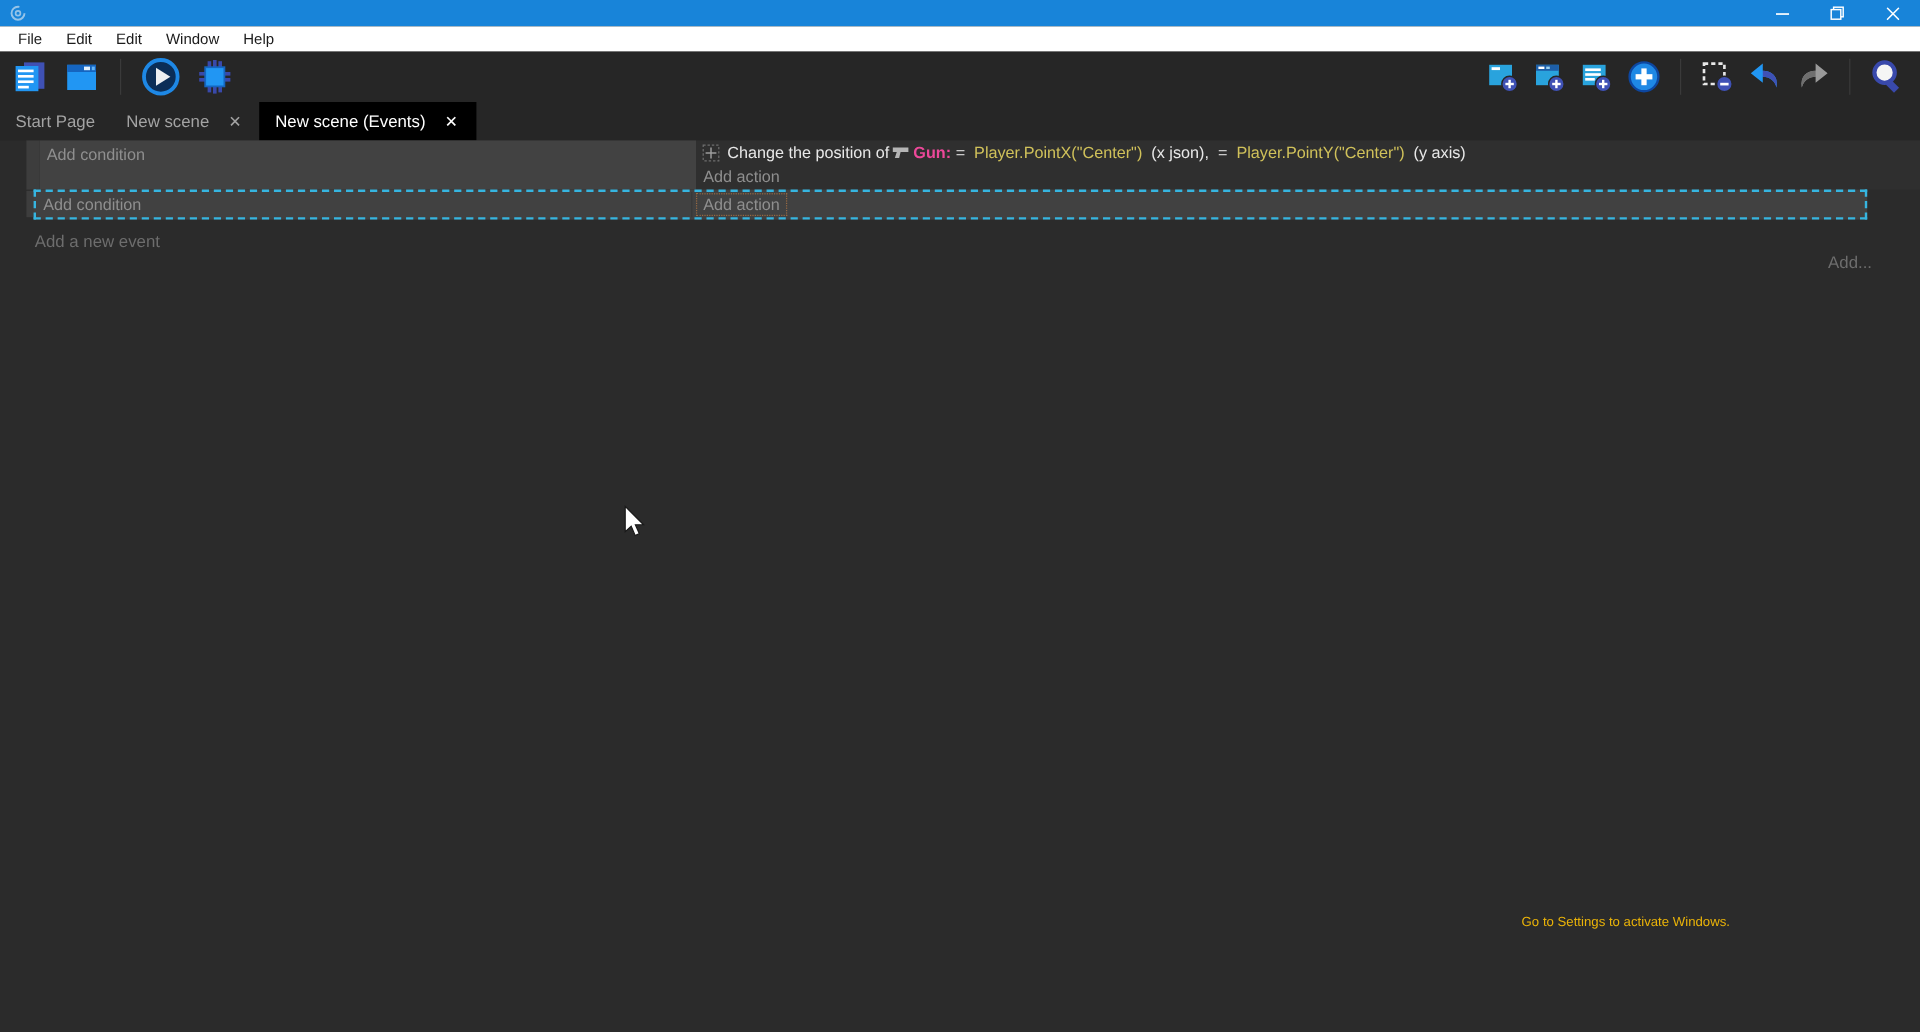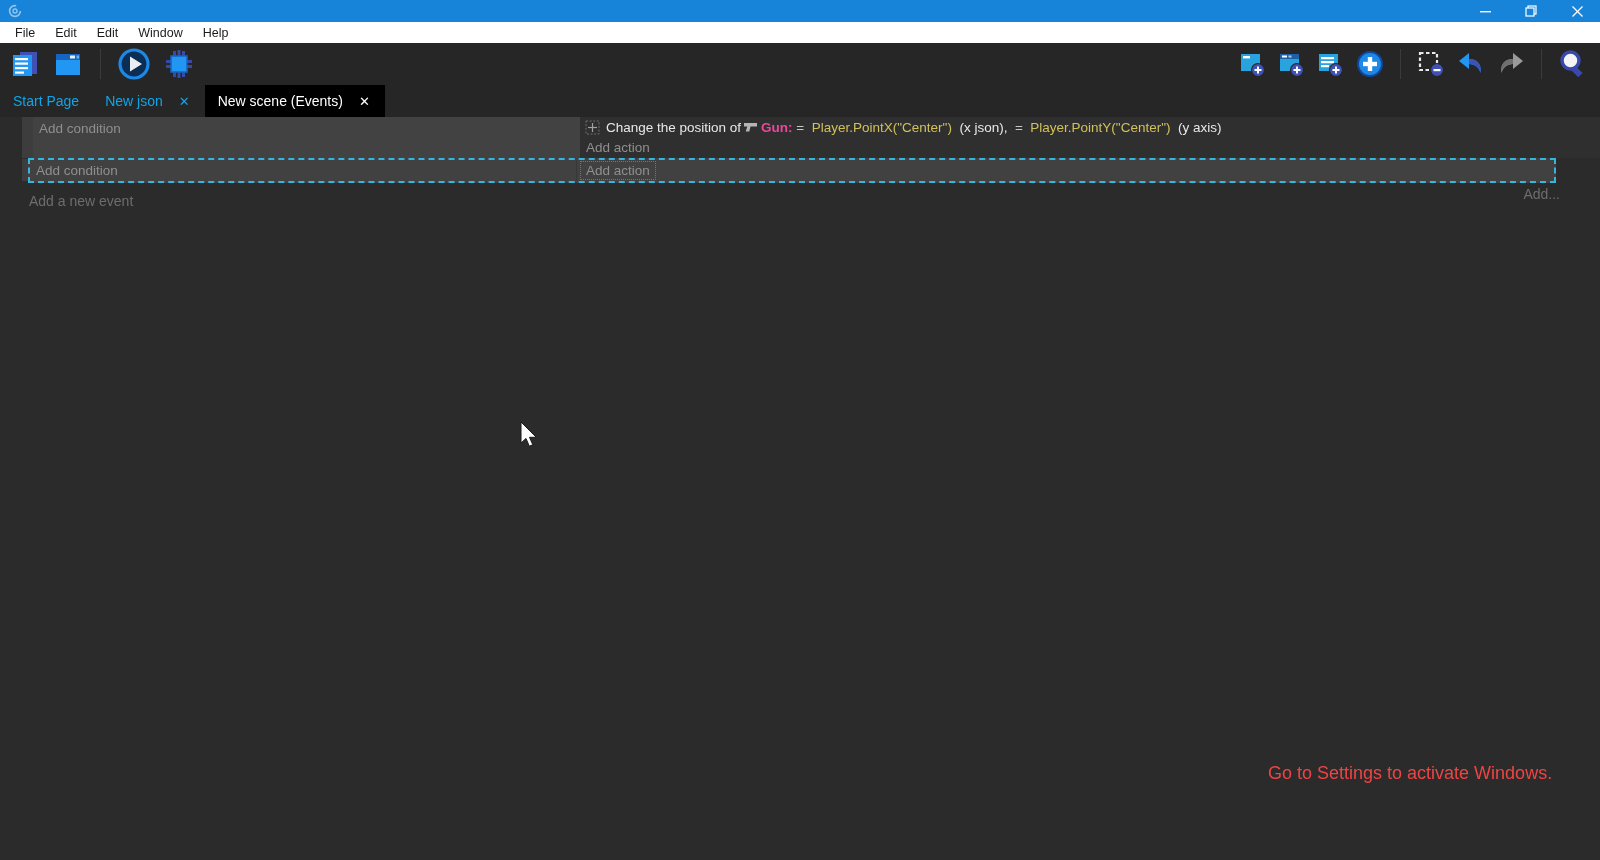--- a/index.html
+++ b/index.html
@@ -33,21 +33,21 @@
   }
   .tb-group { display:flex; align-items:center; gap:13px; }
   .tb-right { margin-left:auto; display:flex; align-items:center; gap:12px; padding-right:4px; }
   .tb-divider { width:1px; height:30px; background:#3a3a3a; margin:0 4px; }
   .tb-icon { display:flex; align-items:center; justify-content:center; }
   
   .tabbar {
     position:absolute; top:85px; left:0; width:1600px; height:32px;
     background:#262626; display:flex; align-items:stretch;
   }
-  .tab { display:flex; align-items:center; padding:0 13px; color:#0ea5e9; font-size:14px; gap:14px; }
+  .tab { display:flex; align-items:center; padding:0 13px; color:#a3a3a3; font-size:14px; gap:14px; }
   .tab.active { background:#000000; color:#ffffff; }
   .tab-close { font-size:13px; line-height:1; padding:2px; }
   
   .ev-gutter { position:absolute; background:#3d3d3d; }
   .ev1-cond {
     position:absolute; left:33px; top:117px; width:547px; height:41px;
     background:#424242; color:#8f8f8f; font-size:13.5px; padding:4px 6px;
   }
   .ev1-act { position:absolute; left:580px; top:117px; width:1020px; height:41px; background:#2f2f2f; }
   .action-line { height:21px; display:flex; align-items:center; padding-left:5px; font-size:13.5px; color:#e8e8e8; }
@@ -60,25 +60,25 @@
   .add-action-ph { color:#8f8f8f; font-size:13.5px; padding:2px 0 0 6px; }
   .ev2 {
     position:absolute; left:28px; top:158px; width:1528px; height:25px;
     border:2px dashed #36b5e0; background:#414141;
     display:flex; align-items:center; z-index:2;
   }
   .ev2-cond { width:546px; color:#8f8f8f; font-size:13.5px; padding-left:6px; }
   .ev2-divider { width:1px; height:100%; background:#383838; }
   .ev2-actbox { border:1px dotted #9a6a42; color:#8f8f8f; font-size:13.5px; padding:1px 5px; margin-left:3px; }
   .add-new-event { position:absolute; left:29px; top:193px; font-size:14px; color:#6d6d6d; }
-  .add-shortcut { position:absolute; right:40px; top:186px; font-size:14px; color:#6d6d6d; }
+  .add-shortcut { position:absolute; right:40px; top:210px; font-size:14px; color:#6d6d6d; }
   
   .watermark { position:absolute; left:1268px; top:759px; color:#757575; }
   .watermark .l1 { font-size:21px; font-weight:300; color:#7a7a7a; }
-  .watermark .l2 { font-size:18px; color:#ef4444; margin-top:4px;text-align:center; }
+  .watermark .l2 { font-size:11px; color:#eab308; margin-top:4px;text-align:center; }
   
   .cursor { position:absolute; left:519px; top:421px; z-index:9; }
 </style>
 </head>
 <body>
 
 <div class="titlebar">
   <svg class="app-logo" viewBox="0 0 14 14">
     <circle cx="7" cy="7" r="5.4" fill="none" stroke="#bfd9ee" stroke-width="1.6" stroke-dasharray="26 8"></circle>
     <circle cx="7" cy="7" r="2" fill="none" stroke="#bfd9ee" stroke-width="1.4"></circle>
@@ -222,21 +222,21 @@
       </svg>
     </div>
   </div>
 </div>
 
 <div class="tabbar">
   <div class="tab">
     <span>Start Page</span>
   </div>
   <div class="tab">
-    <span>New json</span>
+    <span>New scene</span>
     <span class="tab-close">✕</span>
   </div>
   <div class="tab active">
     <span>New scene (Events)</span>
     <span class="tab-close">✕</span>
   </div>
 </div>
 
 <div class="ev-gutter" style="left:22px; top:117px; width:11px; height:41px;"></div>
 

